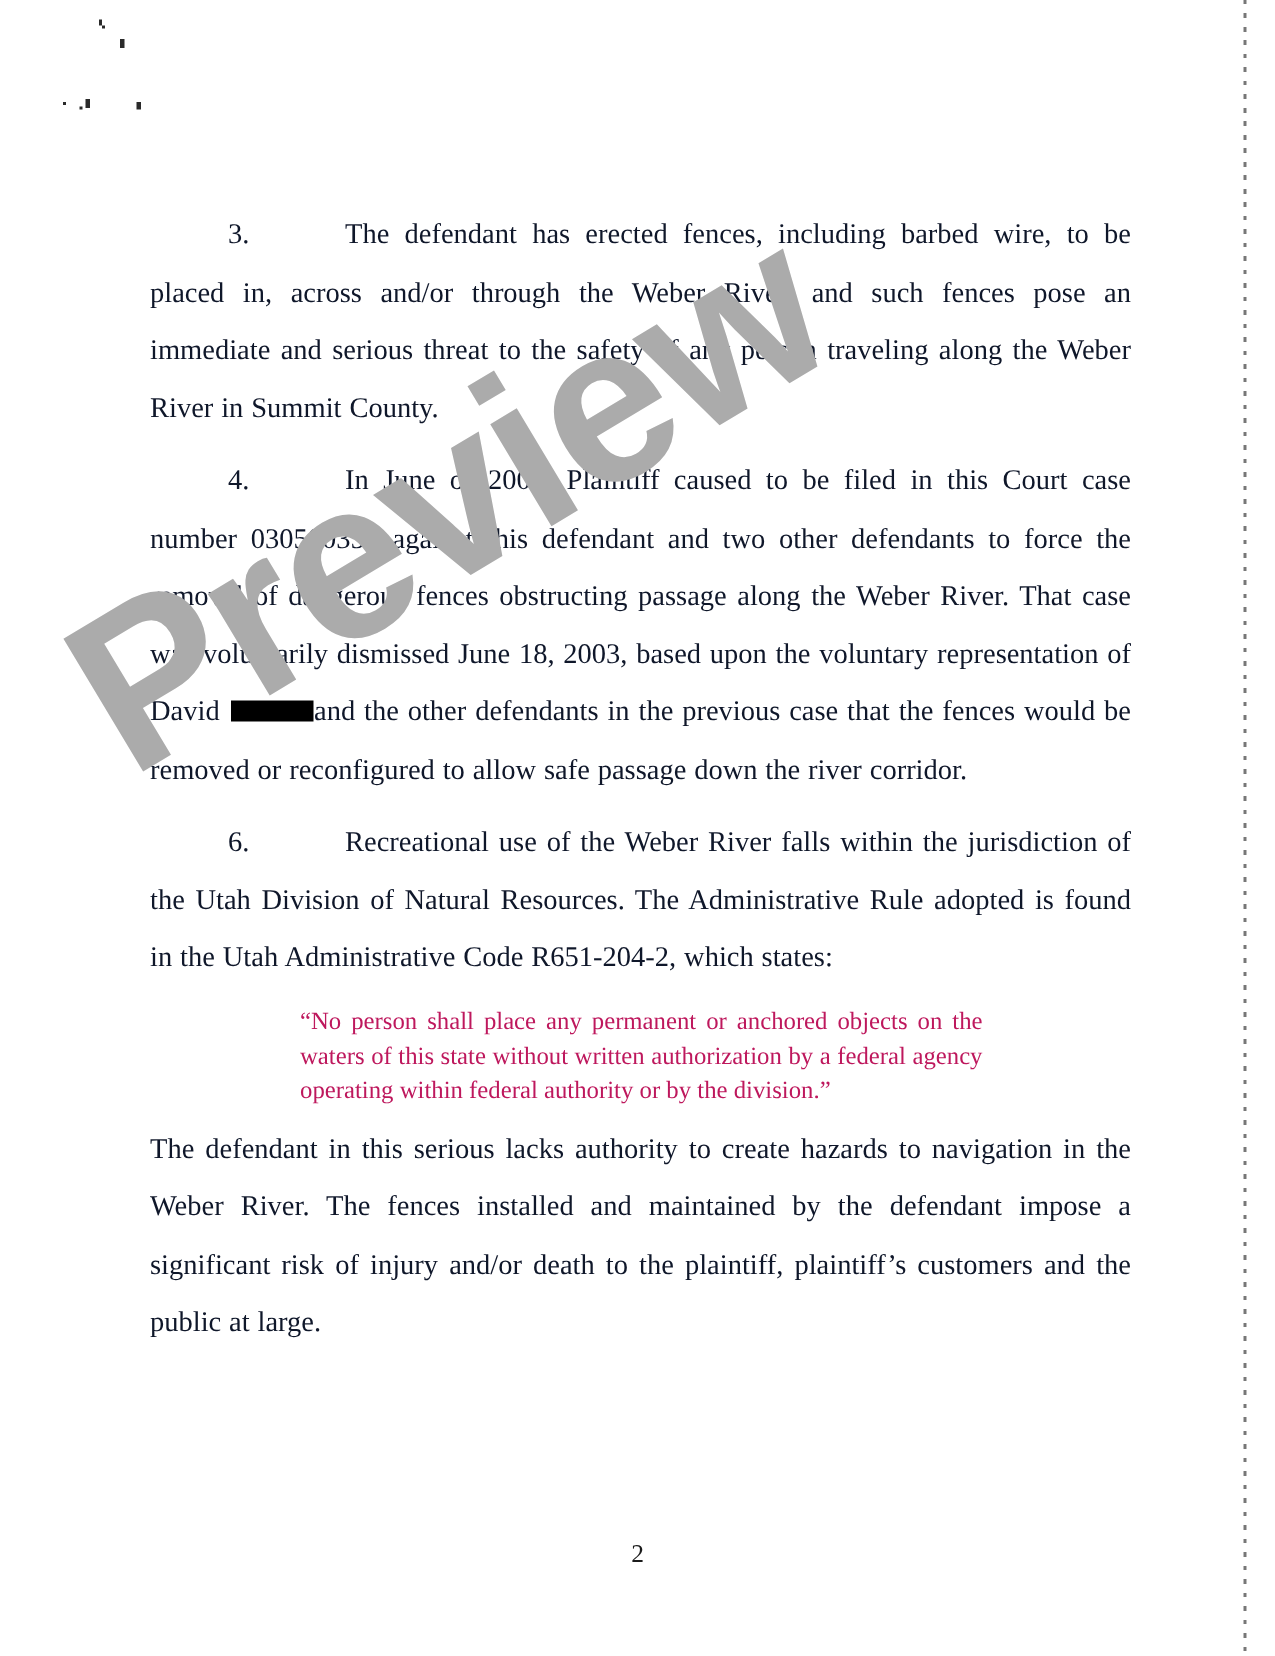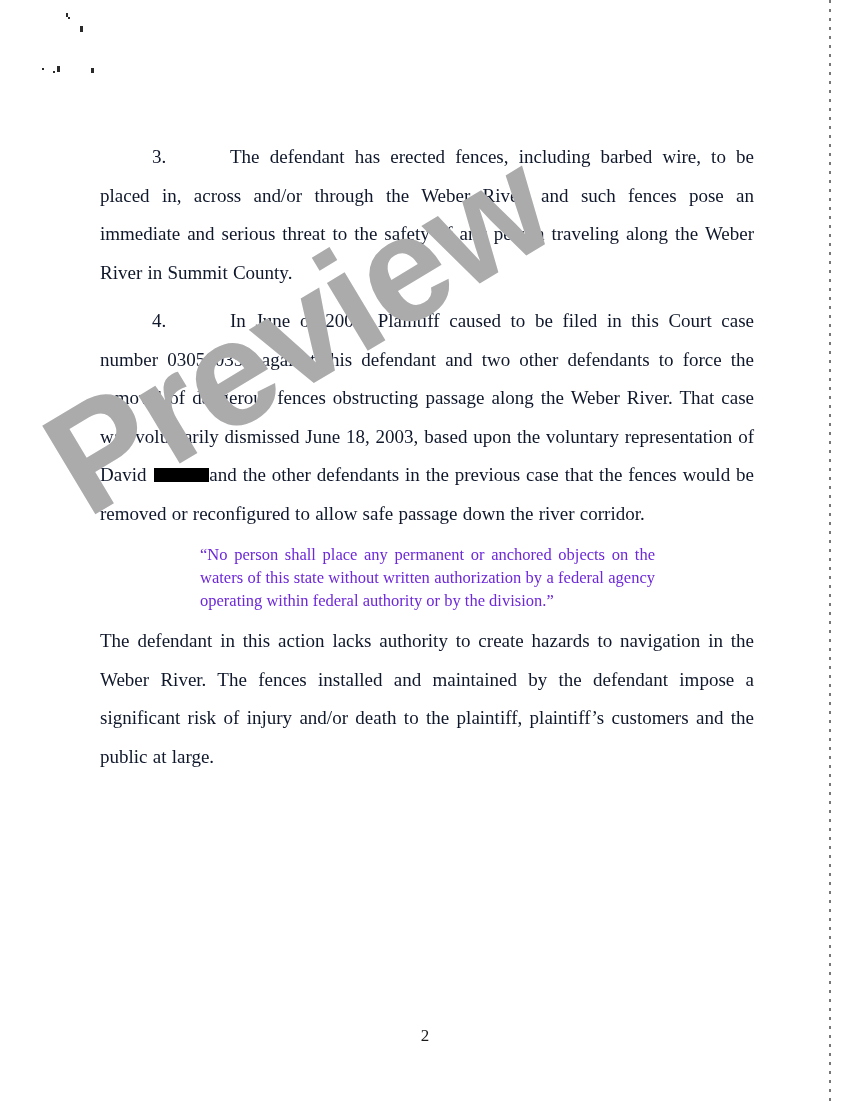--- a/index.html
+++ b/index.html
@@ -84,21 +84,21 @@
     display: inline-block;
     width: 78px;
     text-indent: 0;
   }
   blockquote.quote {
     margin: 0 0 10px 100px;
     width: 455px;
     font-size: 16.5px;
     line-height: 23px;
     text-align: justify;
-    color: #6d28d9;
+    color: #be185d;
     text-indent: 0;
   }
   .redaction {
     display: inline-block;
     width: 55px;
     height: 14px;
     background: #000000;
     vertical-align: -1px;
     margin: 0 0 0 2px;
   }
@@ -136,23 +136,26 @@
 
     <p class="para">
       <span class="num">3.</span><span>The defendant has erected fences, including barbed wire, to be placed in, across and/or through the Weber River, and such fences pose an immediate and serious threat to the safety of any person traveling along the Weber River in Summit County.</span>
     </p>
 
     <p class="para">
       <span class="num">4.</span><span>In June of 2003, Plaintiff caused to be filed in this Court case number 030500351 against this defendant and two other defendants to force the removal of dangerous fences obstructing passage along the Weber River.  That case was voluntarily dismissed June 18, 2003, based upon the voluntary representation of David </span><span class="redaction"></span><span>and the other defendants in the previous case that the fences would be removed or reconfigured to allow safe passage down the river corridor.</span>
     </p>
 
 
+    <p class="para">
+      <span class="num">6.</span><span>Recreational use of the Weber River falls within the jurisdiction of the Utah Division of Natural Resources.  The Administrative Rule adopted is found in the Utah Administrative Code R651-204-2, which states:</span>
+    </p>
 
     <blockquote class="quote">“No person shall place any permanent or anchored objects on the waters of this state without written authorization by a federal agency operating within federal authority or by the division.”</blockquote>
 
-    <p class="para no-indent">The defendant in this action lacks authority to create hazards to navigation in the Weber River.  The fences installed and maintained by the defendant impose a significant risk of injury and/or death to the plaintiff, plaintiff’s customers and the public at large.</p>
+    <p class="para no-indent">The defendant in this serious lacks authority to create hazards to navigation in the Weber River.  The fences installed and maintained by the defendant impose a significant risk of injury and/or death to the plaintiff, plaintiff’s customers and the public at large.</p>
 
 
   </div>
 
   <div id="page-number">2</div>
 
 </div>
 
 </body></html>

